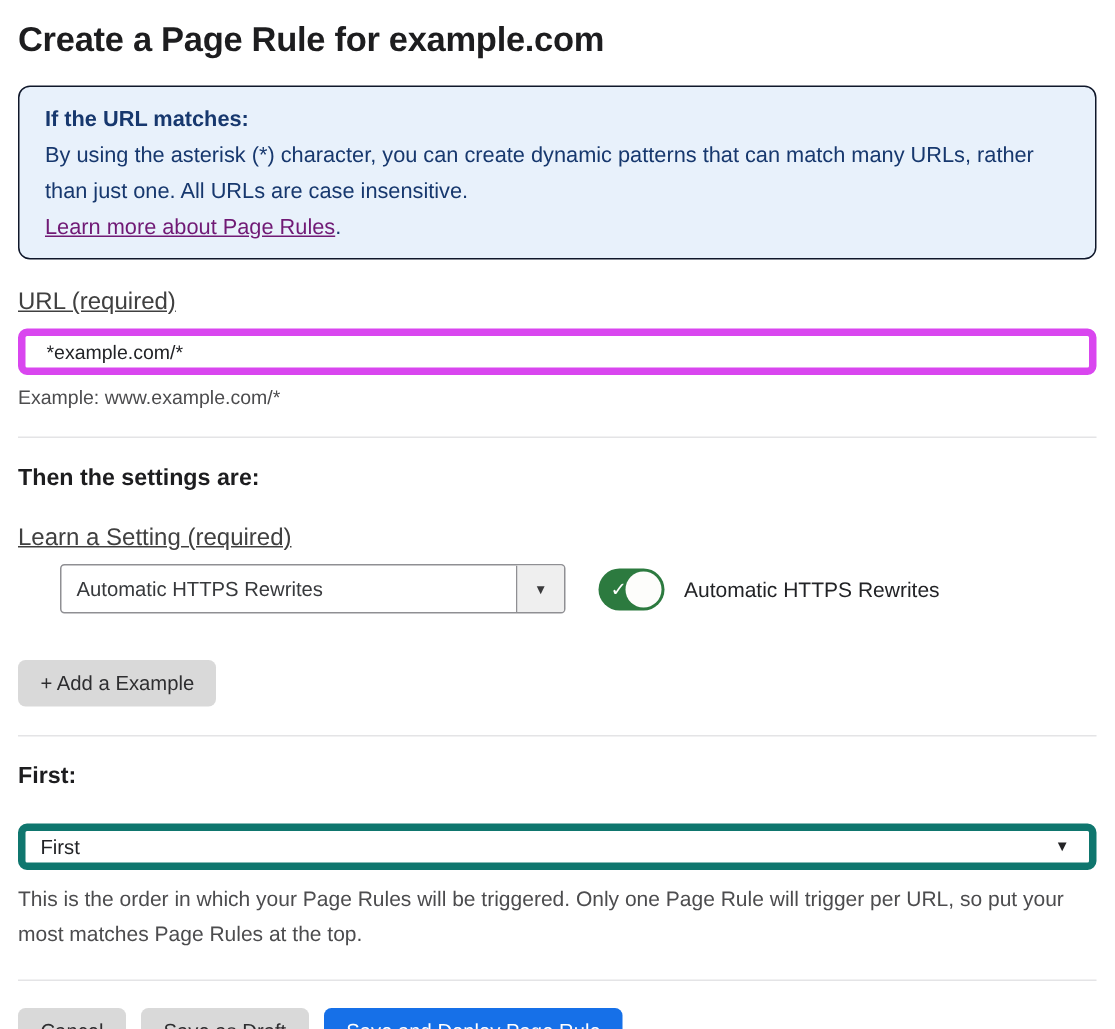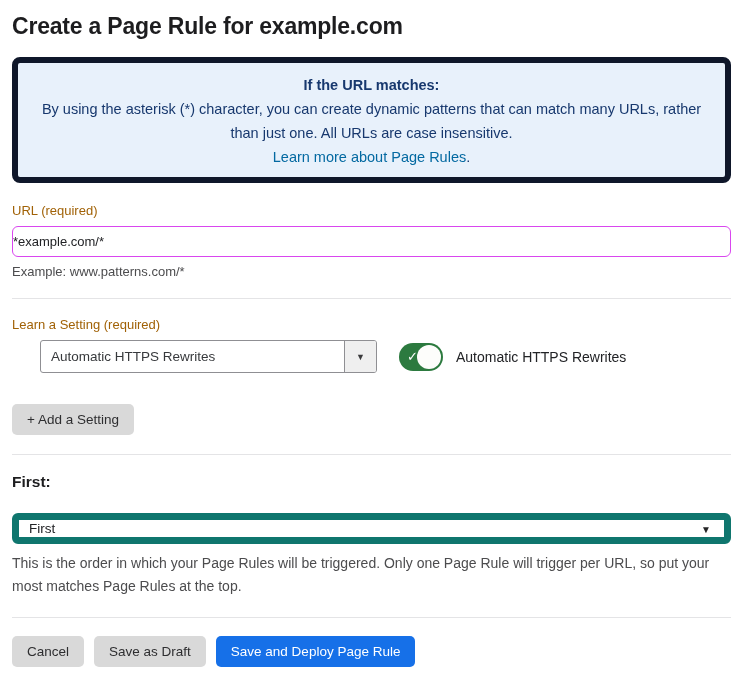--- a/index.html
+++ b/index.html
@@ -17,47 +17,48 @@
     font-size: 23px;
     font-weight: 700;
     color: #1d1d1f;
     letter-spacing: -0.2px;
     margin-bottom: 17px;
   }
 
   
   .info-box {
     background: #e8f1fb;
-    border: 6px solid #0f172a;
+    border: 1px solid #0f172a;
     border-radius: 8px;
     padding: 10px 17px 8px 17px;
     color: #17386e;
     font-size: 14.5px;
     line-height: 24px;
     margin-bottom: 20px;
-    text-align: center;
   }
   .info-box .info-heading { font-weight: 700; }
   .info-box a.info-link {
-    color: #0369a1;
+    color: #701a75;
+    text-decoration: underline;
     cursor: pointer;
   }
 
   .field-label {
-    font-size: 13px;
-    color: #a16207;
+    font-size: 16px;
+    color: #404040;
     margin-bottom: 8px;
+    text-decoration: underline;
   }
 
   .text-input {
     width: 100%;
     height: 31px;
-    border: 1px solid #d946ef;
+    border: 5px solid #d946ef;
     border-radius: 6px;
-    padding: 0 0;
+    padding: 0 14px;
     font-size: 13px;
     color: #222326;
     font-family: "Liberation Sans", "DejaVu Sans", sans-serif;
     background: #fff;
     outline: none;
   }
 
   .hint-text {
     font-size: 13px;
     color: #4c4c4e;
@@ -156,21 +157,21 @@
   }
   .btn-gray { background: #d9d9d9; color: #2e2e30; }
   .btn-blue { background: #1670e8; color: #ffffff; }
   .add-setting-btn { margin-top: 31px; }
 
   
   .select-control {
     position: relative;
     width: 100%;
     height: 31px;
-    border: 7px solid #0f766e;
+    border: 5px solid #0f766e;
     border-radius: 6px;
     background: #fff;
     display: flex;
     align-items: center;
     padding: 0 30px 0 10px;
     font-size: 13.5px;
     color: #222326;
     cursor: pointer;
   }
   .select-arrow {
@@ -203,44 +204,45 @@
     <div>
       <span>By using the asterisk (*) character, you can create dynamic patterns that can match many URLs, rather than just one. All URLs are case insensitive.</span>
     </div>
     <div>
       <a class="info-link">Learn more about Page Rules</a><span>.</span>
     </div>
   </div>
 
   <div class="field-label">URL (required)</div>
   <input class="text-input" type="text" value="*example.com/*" style="">
-  <div class="hint-text">Example: www.patterns.com/*</div>
+  <div class="hint-text">Example: www.example.com/*</div>
 
   <hr class="divider">
 
+  <h2 class="section-heading">Then the settings are:</h2>
 
   <div class="field-label">Learn a Setting (required)</div>
 
   <div class="setting-row">
     <div class="picker-control">
       <div class="picker-value">Automatic HTTPS Rewrites</div>
       <div class="picker-arrow-btn">
         <span>▼</span>
       </div>
     </div>
     <div class="toggle-group">
       <div class="toggle">
         <span class="toggle-check">✓</span>
         <span class="toggle-knob"></span>
       </div>
       <span class="toggle-label">Automatic HTTPS Rewrites</span>
     </div>
   </div>
 
-  <button class="btn btn-gray add-setting-btn">+ Add a Setting</button>
+  <button class="btn btn-gray add-setting-btn">+ Add a Example</button>
 
   <hr class="divider">
 
   <h2 class="section-heading">First:</h2>
 
 
   <div class="select-control">
     <span>First</span>
     <span class="select-arrow">▼</span>
   </div>

